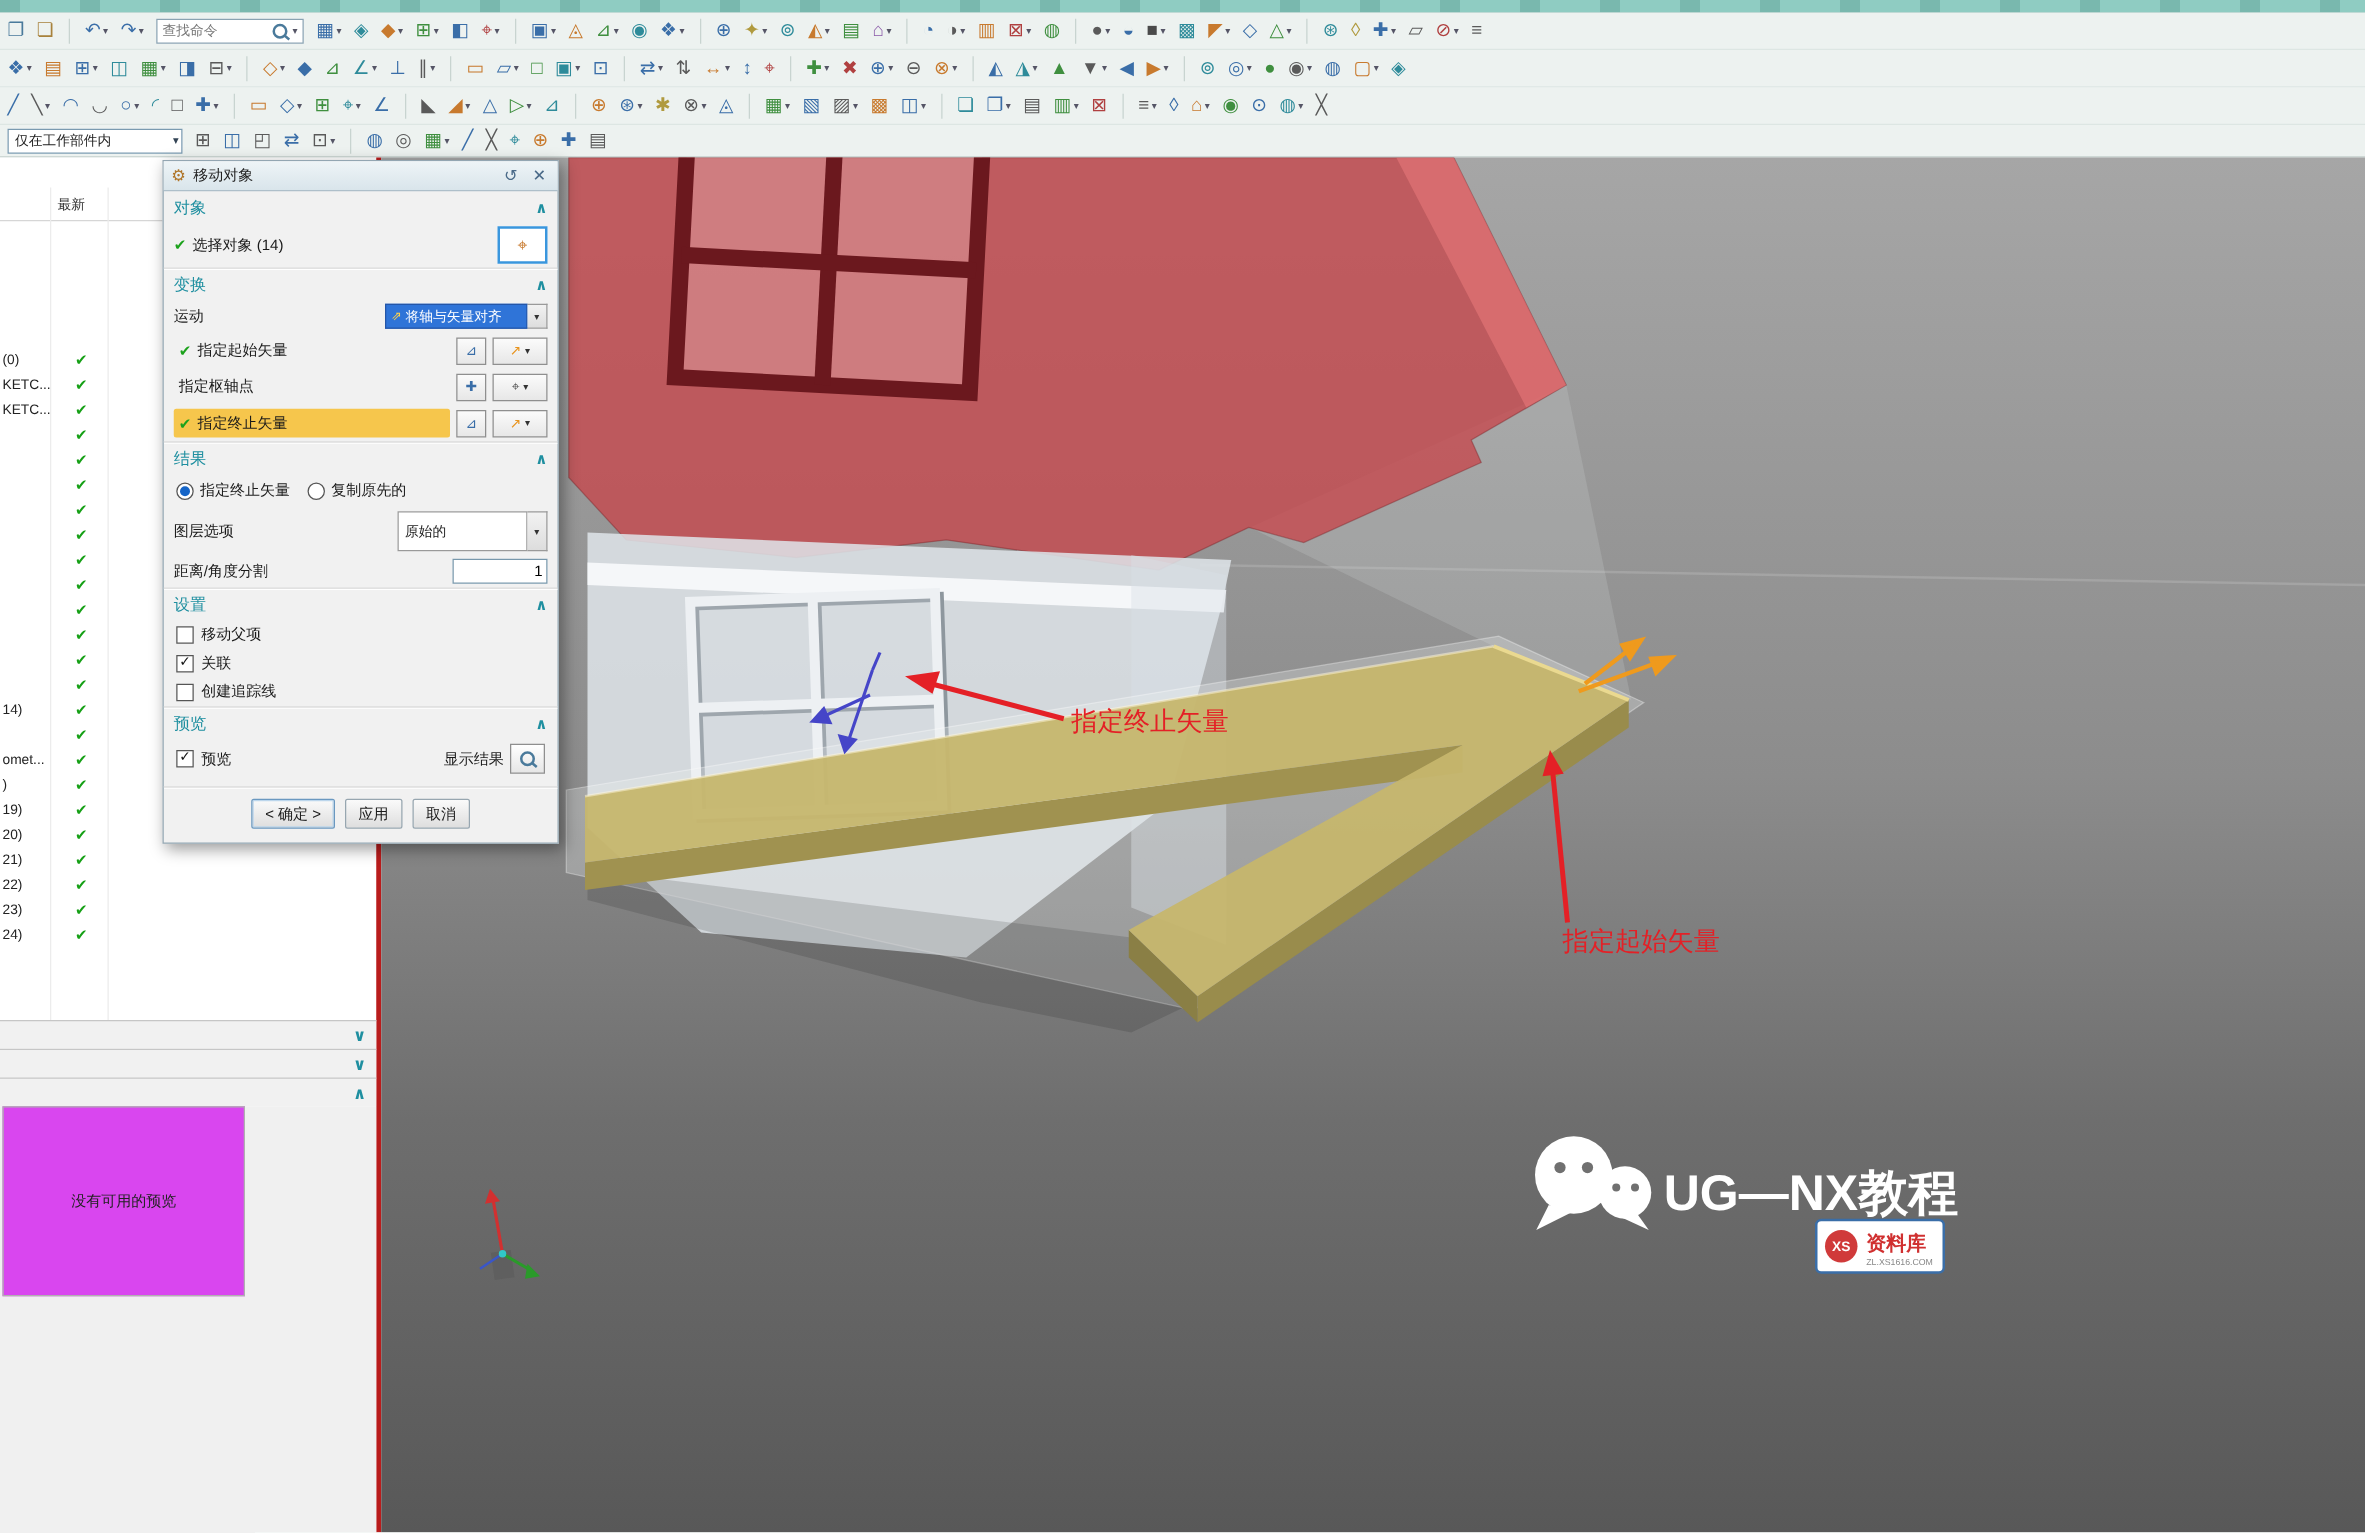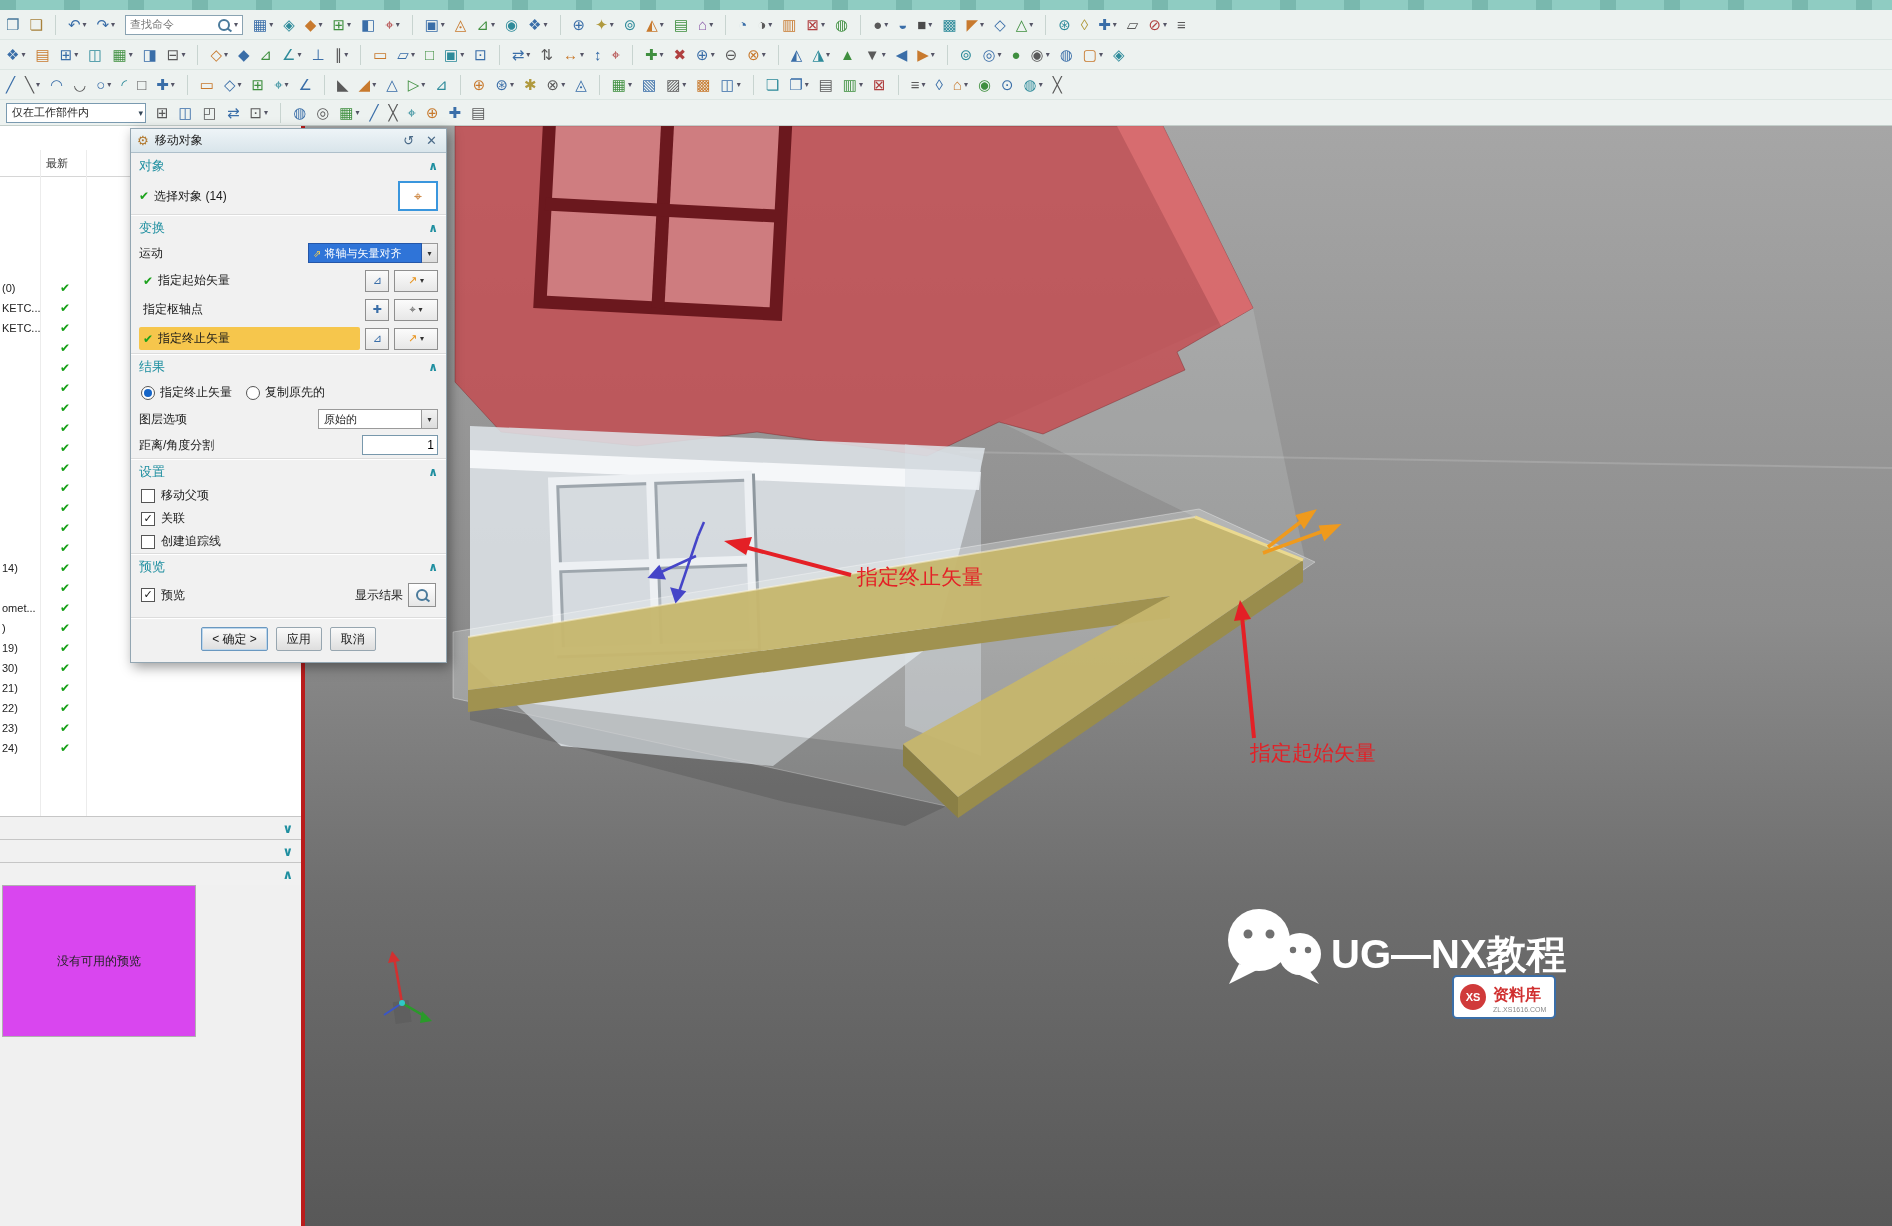--- a/index.html
+++ b/index.html
@@ -87,21 +87,21 @@
   .vband.hl{background:#f6c64c;}
   .ibtn{width:22px;height:20px;border:1px solid #8f8f8f;background:linear-gradient(#fbfbfb,#e7e7e7);
     display:flex;align-items:center;justify-content:center;font-size:11px;flex:none;}
   .dbtn{display:flex;align-items:center;justify-content:center;gap:3px;width:42px;height:20px;
     border:1px solid #8f8f8f;background:linear-gradient(#fbfbfb,#e7e7e7);font-size:11px;flex:none;}
   .dbtn .caret{font-size:8px;color:#333;}
   .rrow{display:flex;gap:14px;padding:5px 10px;}
   .radio{display:flex;align-items:center;gap:5px;}
   .rdot{width:12px;height:12px;border:1px solid #555;border-radius:50%;background:#fff;position:relative;flex:none;}
   .rdot.sel::after{content:"";position:absolute;inset:2px;background:#1565c8;border-radius:50%;}
-  .ldrop{margin-left:auto;display:flex;width:120px;height:20px;}
+  .ldrop{margin-left:auto;display:flex;width:120px;height:32px;}
   .ldrop .val{flex:1;display:flex;align-items:center;padding:0 5px;background:#fff;border:1px solid #9a9a9a;font-size:11px;}
   .num{width:68px;height:18px;margin-left:auto;text-align:right;border:1px solid #7898ac;font-size:12px;
     padding:0 3px;font-family:inherit;}
   .cbrow{display:flex;align-items:center;gap:6px;padding:3px 10px;}
   .cb{width:12px;height:12px;border:1px solid #555;background:#fff;display:flex;align-items:center;
     justify-content:center;font-size:11px;line-height:1;flex:none;}
   .cb.on::after{content:"✓";margin-top:-1px;color:#111;}
   .prow{display:flex;align-items:center;gap:6px;padding:4px 10px 6px 10px;}
   .prow .sr{margin-left:auto;display:flex;align-items:center;gap:5px;}
   .magbtn{width:26px;height:22px;border:1px solid #8f8f8f;background:linear-gradient(#fff,#e6e6e6);
@@ -729,21 +729,21 @@
         </div>
         <div class="nrow">
           <span class="lbl">)</span>
           <span class="chkcell">✔</span>
         </div>
         <div class="nrow">
           <span class="lbl">19)</span>
           <span class="chkcell">✔</span>
         </div>
         <div class="nrow">
-          <span class="lbl">30)</span>
+          <span class="lbl">20)</span>
           <span class="chkcell">✔</span>
         </div>
         <div class="nrow">
           <span class="lbl">21)</span>
           <span class="chkcell">✔</span>
         </div>
         <div class="nrow">
           <span class="lbl">22)</span>
           <span class="chkcell">✔</span>
         </div>

